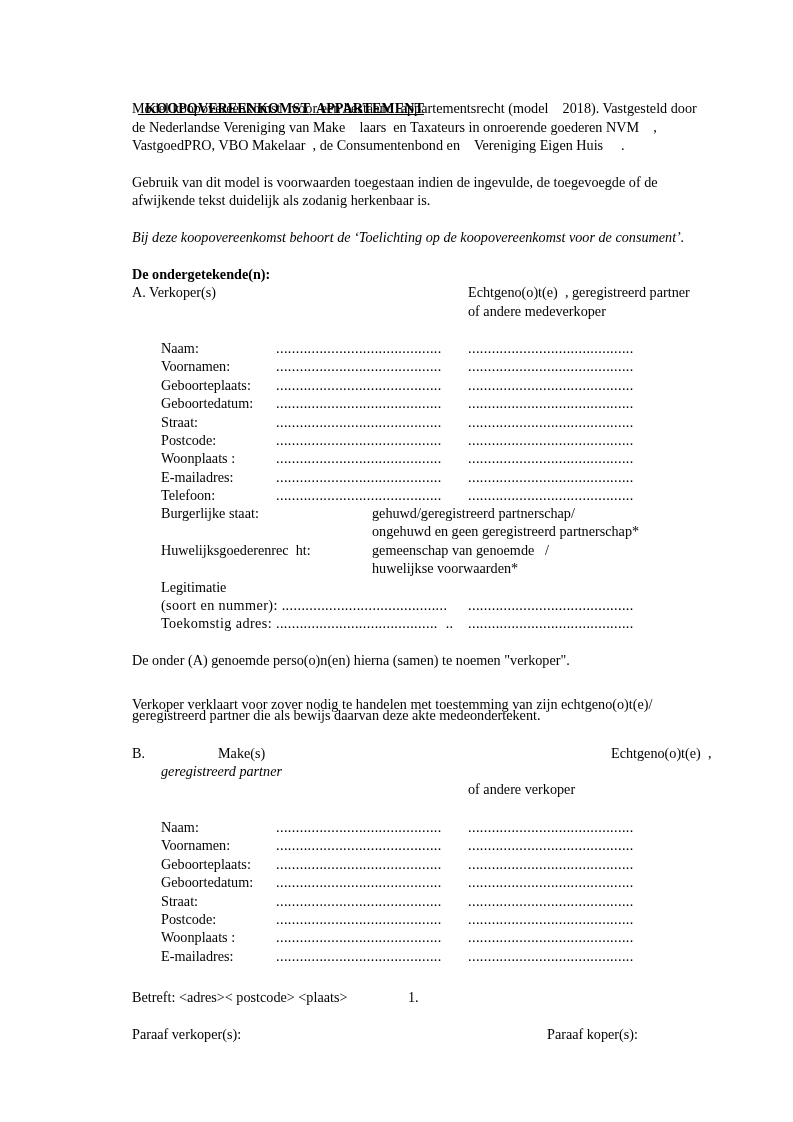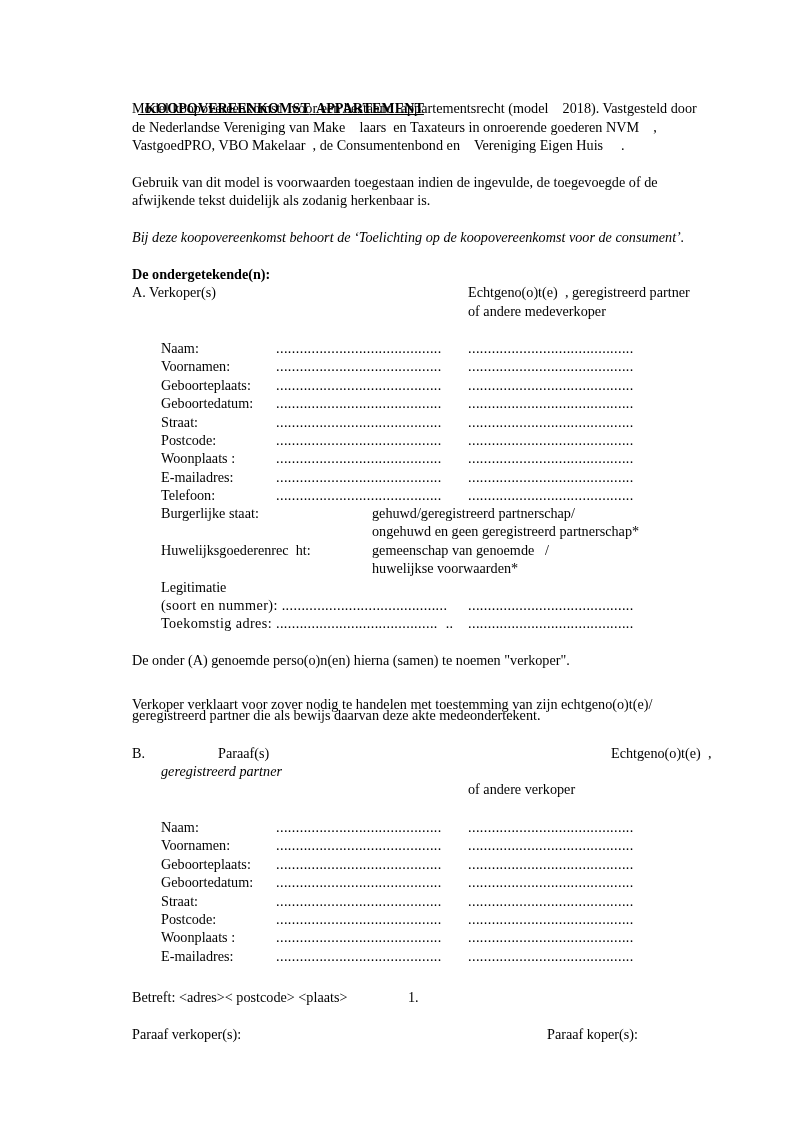--- a/index.html
+++ b/index.html
@@ -75,21 +75,21 @@
 <div class="abs dots" style="left:161px; top:596px;">(soort en nummer): ..........................................</div>
 <div class="abs dots" style="left:468px; top:596px;">..........................................</div>
 <div class="abs dots" style="left:161px; top:614px;">Toekomstig adres: .........................................  ..</div>
 <div class="abs dots" style="left:468px; top:614px;">..........................................</div>
 
 <div class="abs" style="left:132px; top:651px;">De onder (A) genoemde perso(o)n(en) hierna (samen) te noemen "verkoper".</div>
 <div class="abs" style="left:132px; top:695px;">Verkoper verklaart voor zover nodig te handelen met toestemming van zijn echtgeno(o)t(e)/</div>
 <div class="abs" style="left:132px; top:706px;">geregistreerd partner die als bewijs daarvan deze akte medeondertekent.</div>
 
 <div class="abs" style="left:132px; top:744px;">B.</div>
-<div class="abs" style="left:218px; top:744px;">Paraaf(s)</div>
+<div class="abs" style="left:218px; top:744px;">Make(s)</div>
 <div class="abs" style="left:611px; top:744px;">Echtgeno(o)t(e)  ,</div>
 <div class="abs" style="left:161px; top:762px;font-style:italic;">geregistreerd partner</div>
 <div class="abs" style="left:468px; top:780px;">of andere verkoper</div>
 
 <div id="fields-b">
     <div class="abs" style="left: 161px; top: 818px;">Naam:</div>
     <div class="abs dots" style="left: 276px; top: 818px;">..........................................</div>
     <div class="abs dots" style="left: 468px; top: 818px;">..........................................</div>
     <div class="abs" style="left: 161px; top: 836.4px;">Voornamen:</div>
     <div class="abs dots" style="left: 276px; top: 836.4px;">..........................................</div>

